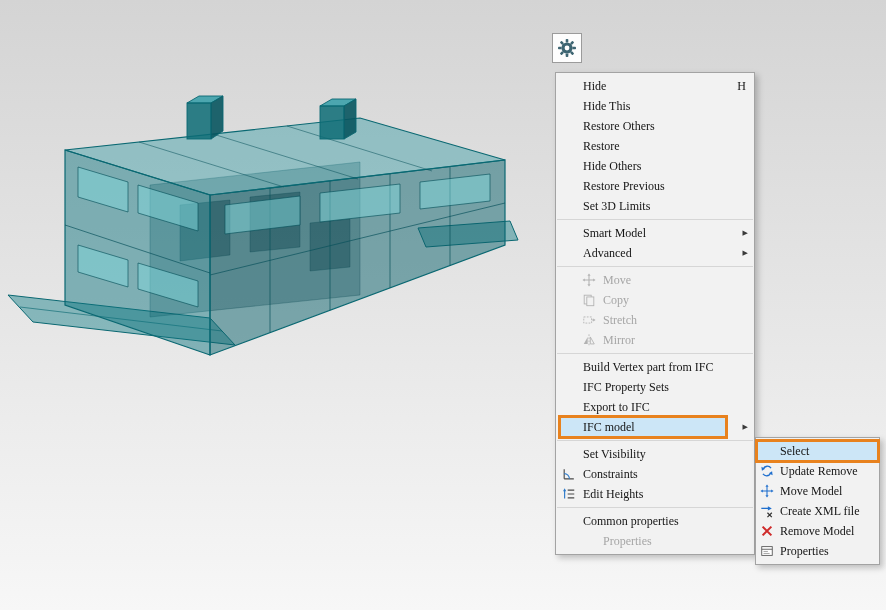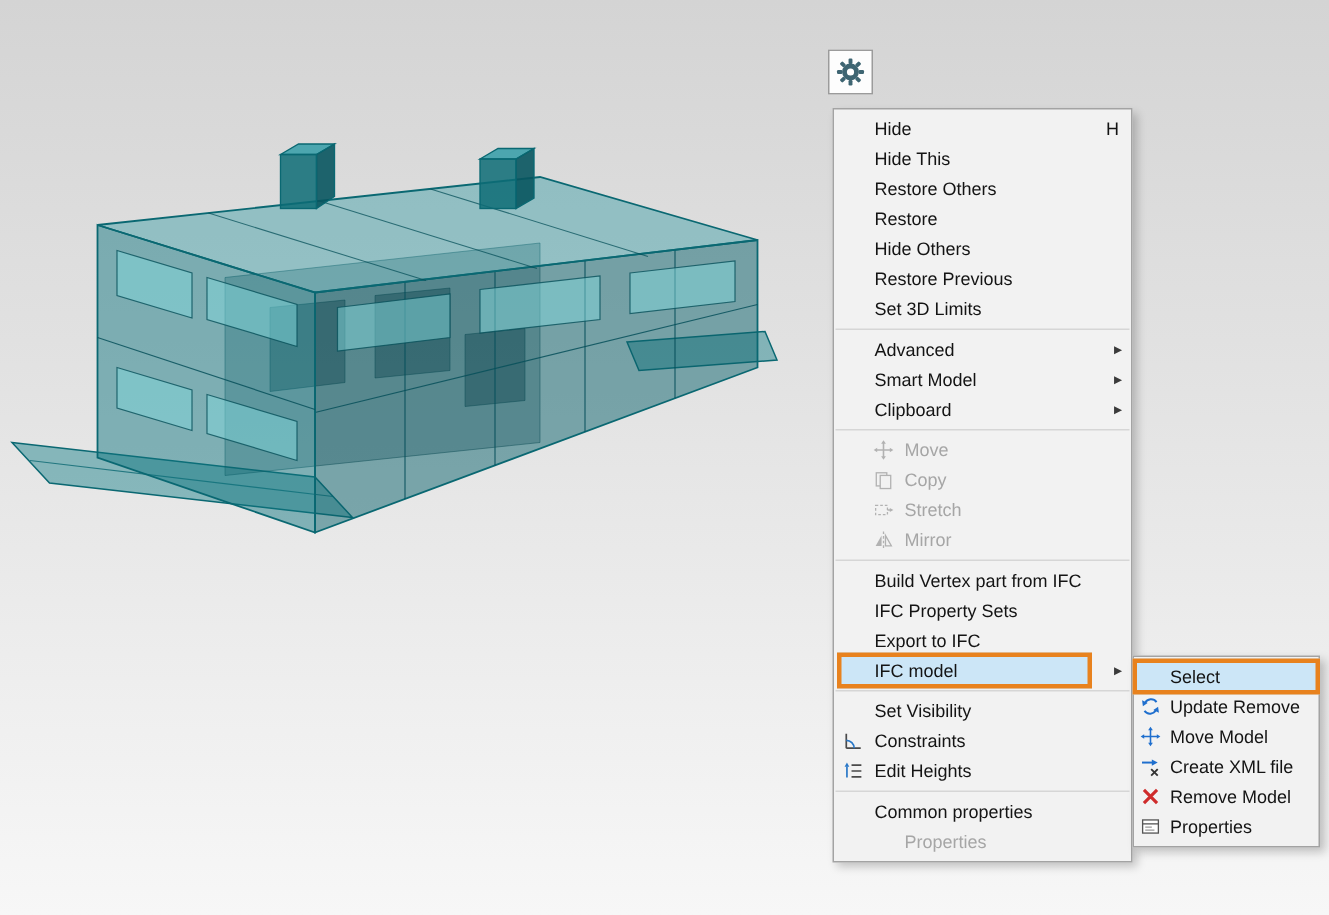--- a/index.html
+++ b/index.html
@@ -1,18 +1,18 @@
 <!DOCTYPE html>
 <html><head>
 <meta charset="utf-8">
 <style>
   html,body{margin:0;padding:0;}
   .screen{position:relative;width:886px;height:610px;overflow:hidden;
     background:linear-gradient(180deg,#d4d4d4 0%,#e2e2e2 40%,#f7f7f7 100%);
-    font-family:Liberation Sans, sans-serif;}
+    font-family:Liberation Serif, serif;}
 
   .viewport{position:absolute;inset:0;}
   .model{position:absolute;left:0;top:55px;width:540px;height:335px;}
 
   .gear-btn{position:absolute;left:552px;top:33px;width:30px;height:30px;background:#fdfdfd;
     border:1px solid #9b9b9b;box-sizing:border-box;display:flex;align-items:center;justify-content:center;
     cursor:pointer;z-index:4;}
 
   .menu{position:absolute;left:555px;top:72px;width:200px;box-sizing:border-box;background:#f2f2f2;
     border:1px solid #a3a3a3;box-shadow:3px 3px 6px rgba(0,0,0,.22);padding:3px 0;z-index:5;}
@@ -139,29 +139,25 @@
     <div class="mi">
       <span class="lbl">Restore Previous</span>
     </div>
     <div class="mi">
       <span class="lbl">Set 3D Limits</span>
     </div>
 
     <div class="sep"></div>
 
     <div class="mi">
-      <span class="lbl">Advanced</span>
-      <span class="arrow">▶</span>
-    </div>
-    <div class="mi">
       <span class="lbl">Smart Model</span>
       <span class="arrow">▶</span>
     </div>
     <div class="mi">
-      <span class="lbl">Clipboard</span>
+      <span class="lbl">Advanced</span>
       <span class="arrow">▶</span>
     </div>
 
     <div class="sep"></div>
 
     <div class="mi disabled">
       <span class="ico">
         <svg width="14" height="14" viewBox="0 0 16 16">
           <path d="M8 2.5 V13.5 M2.5 8 H13.5" stroke="currentColor" stroke-width="1.2" fill="none"></path>
           <polygon points="8,0.5 6.2,3.2 9.8,3.2" fill="currentColor"></polygon>

